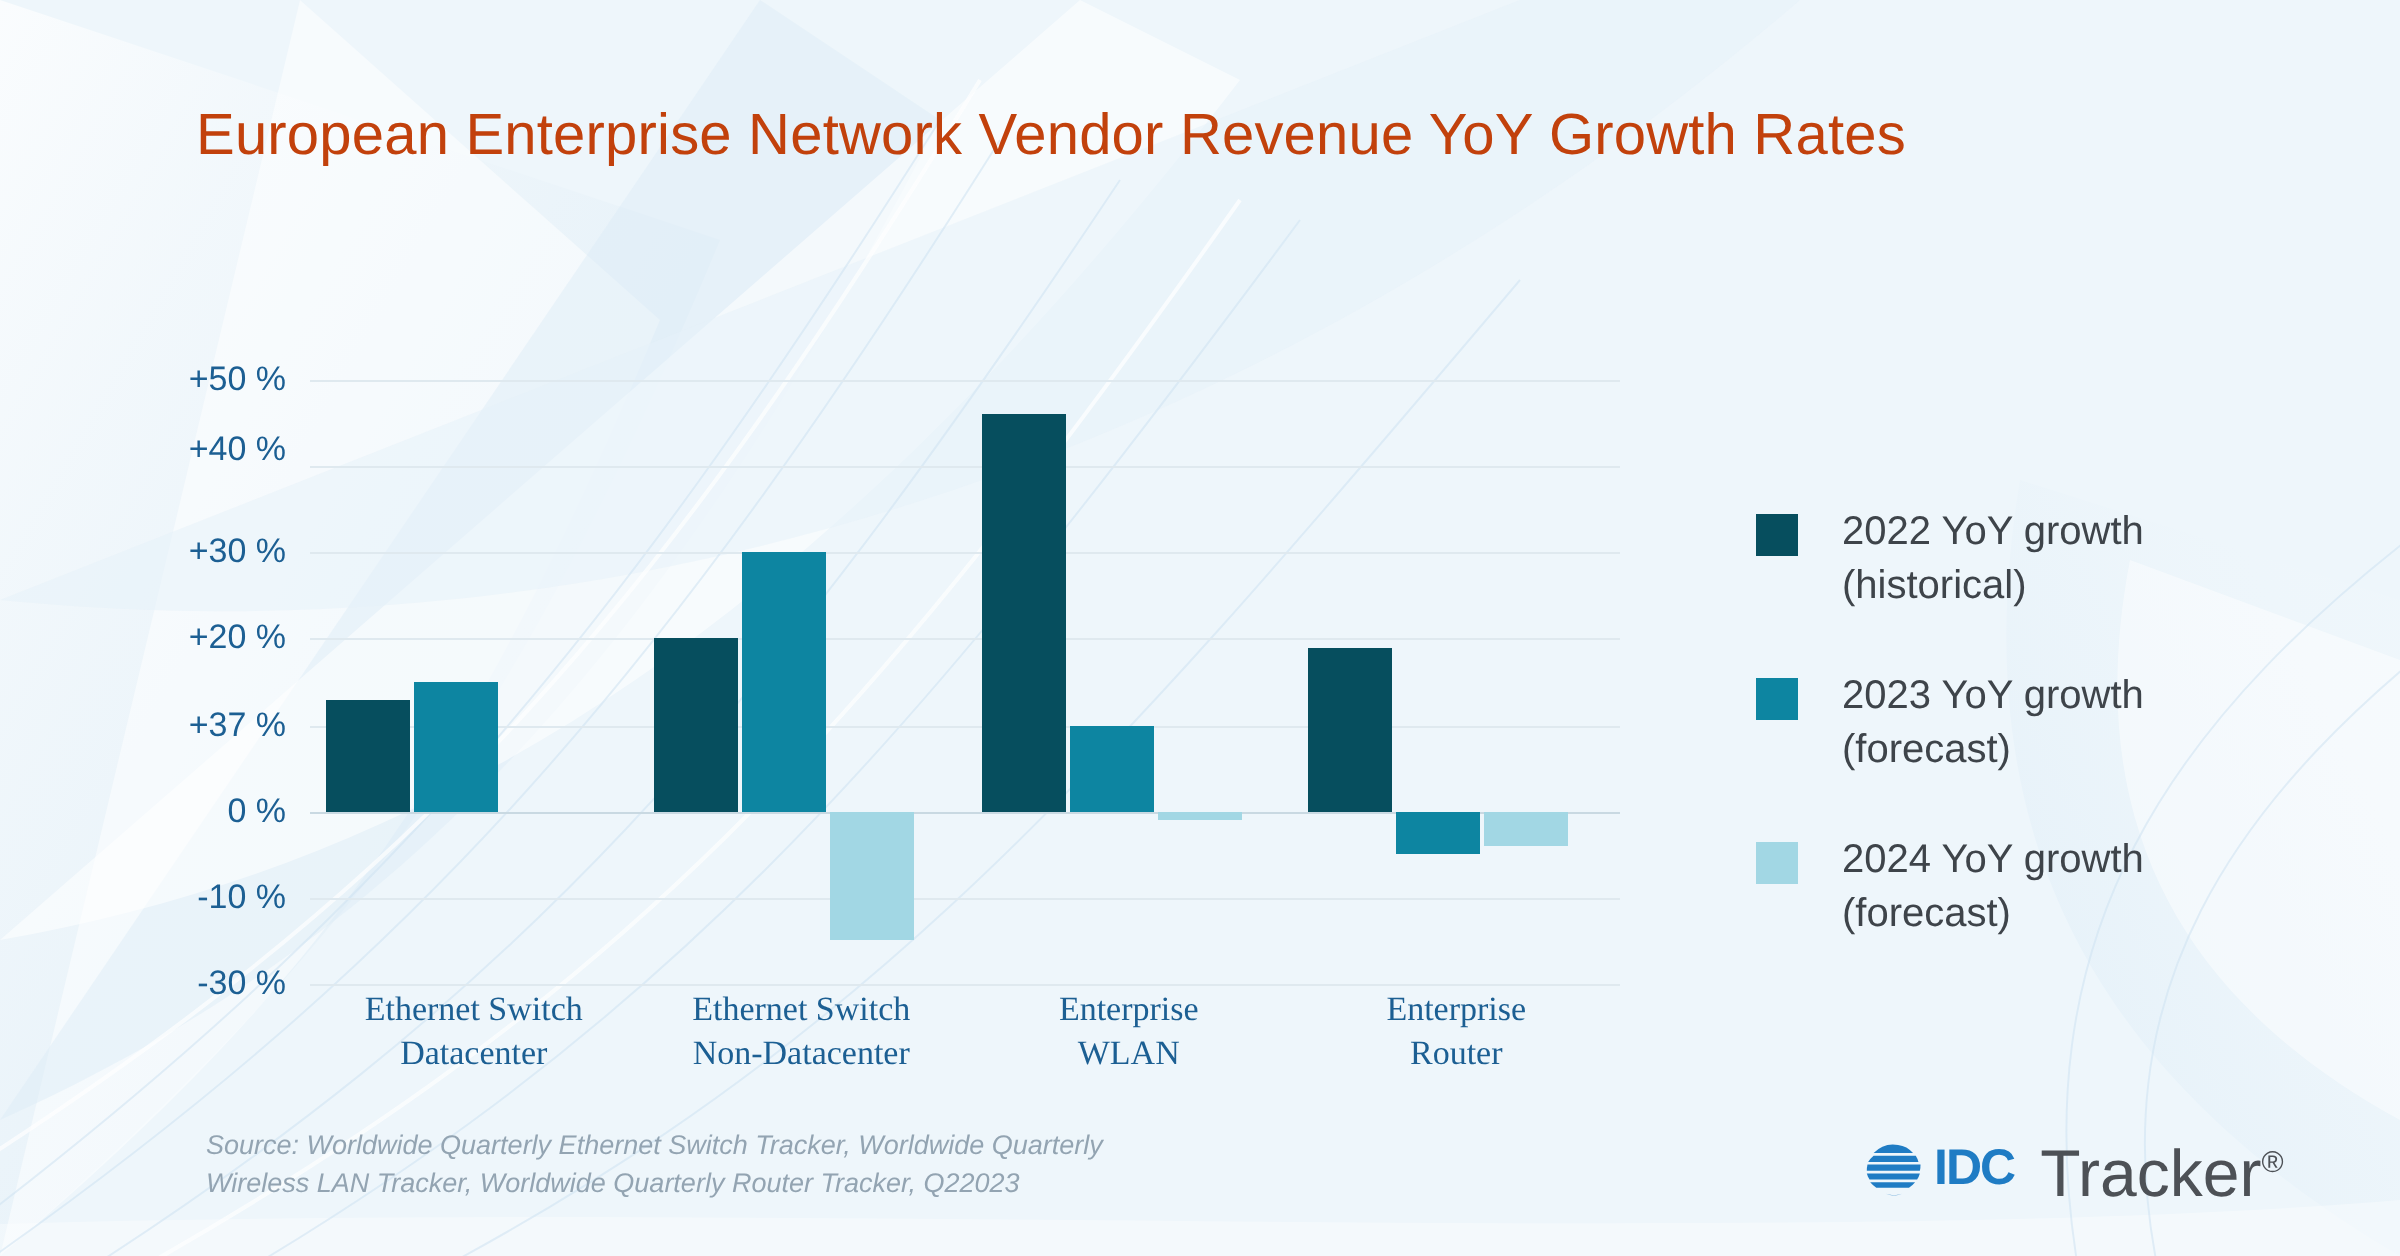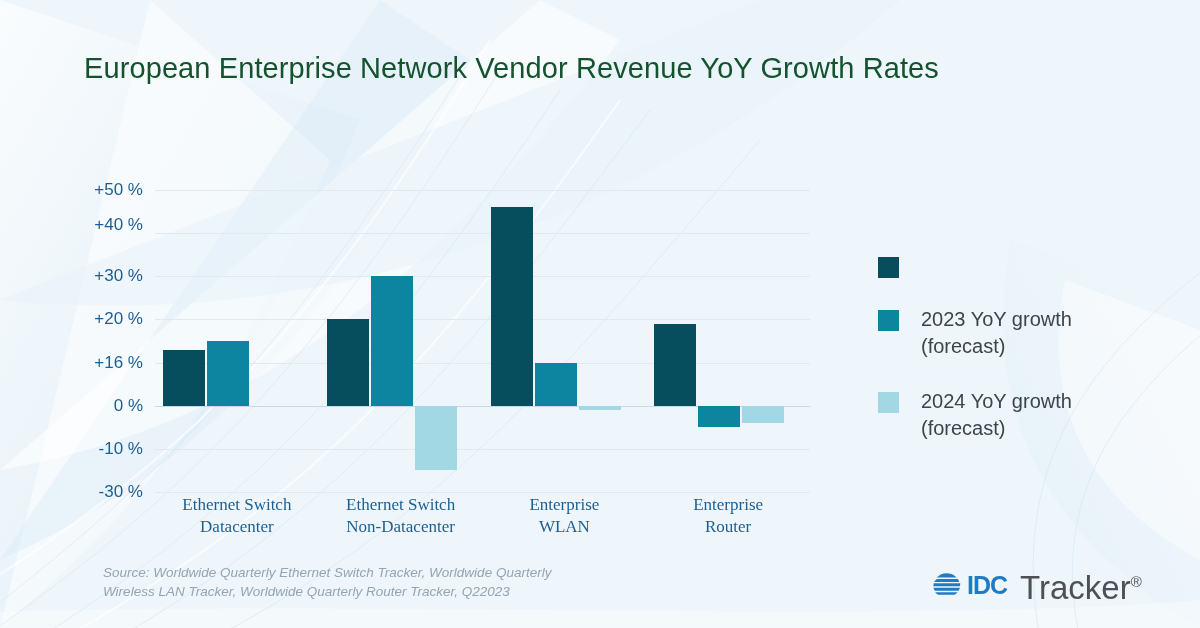--- a/index.html
+++ b/index.html
@@ -18,24 +18,24 @@
     position: absolute; inset: 0;
     background:
        radial-gradient(ellipse 1100px 700px at 18% 8%,  #ffffff 0%, #f6fbfd 40%, #eaf4fa 72%, #e2eff8 100%);
     overflow: hidden;
   }
   #bg-wrap svg { position: absolute; inset: 0; width: 1200px; height: 628px; }
 
   
   #chart-title {
     position: absolute;
-    left: 84px; top: 52px;
+    left: 98px; top: 52px;
     font-size: 29px;
     font-weight: 400;
-    color: #14532d;
+    color: #c2410c;
     letter-spacing: .1px;
     white-space: nowrap;
   }
 
   
   #plot-area {
     position: absolute;
     left: 155px; top: 190px;
     width: 655px; height: 302px;
   }
@@ -176,21 +176,21 @@
   </svg>
 </div>
 
 <div id="chart-title">European Enterprise Network Vendor Revenue YoY Growth Rates</div>
 
 <div id="y-axis-labels">
     <div class="ytick" style="top: 0px;">+50 %</div>
     <div class="ytick" style="top: 35px;">+40 %</div>
     <div class="ytick" style="top: 86.2857px;">+30 %</div>
     <div class="ytick" style="top: 129.429px;">+20 %</div>
-    <div class="ytick" style="top: 172.571px;">+16 %</div>
+    <div class="ytick" style="top: 172.571px;">+37 %</div>
     <div class="ytick" style="top: 215.714px;">0 %</div>
     <div class="ytick" style="top: 258.857px;">-10 %</div>
     <div class="ytick" style="top: 302px;">-30 %</div>
   </div>
 
 <div id="plot-area">
     <div class="gridline" style="top: 0px;"></div>
     <div class="gridline" style="top: 43.1429px;"></div>
     <div class="gridline" style="top: 86.2857px;"></div>
     <div class="gridline" style="top: 129.429px;"></div>
@@ -226,20 +226,22 @@
 Non-Datacenter</div>
     <div class="cat-label" style="left: 327.5px; width: 163.75px; white-space: pre-line;">Enterprise
 WLAN</div>
     <div class="cat-label" style="left: 491.25px; width: 163.75px; white-space: pre-line;">Enterprise
 Router</div>
   </div>
 
 <div id="legend">
     <div class="legend-row">
       <span class="legend-swatch" style="background: rgb(6, 78, 94);"></span>
+      <span class="legend-label">2022 YoY growth
+(historical)</span>
     </div>
     <div class="legend-row">
       <span class="legend-swatch" style="background: rgb(13, 133, 161);"></span>
       <span class="legend-label">2023 YoY growth
 (forecast)</span>
     </div>
     <div class="legend-row">
       <span class="legend-swatch" style="background: rgb(162, 215, 228);"></span>
       <span class="legend-label">2024 YoY growth
 (forecast)</span>

